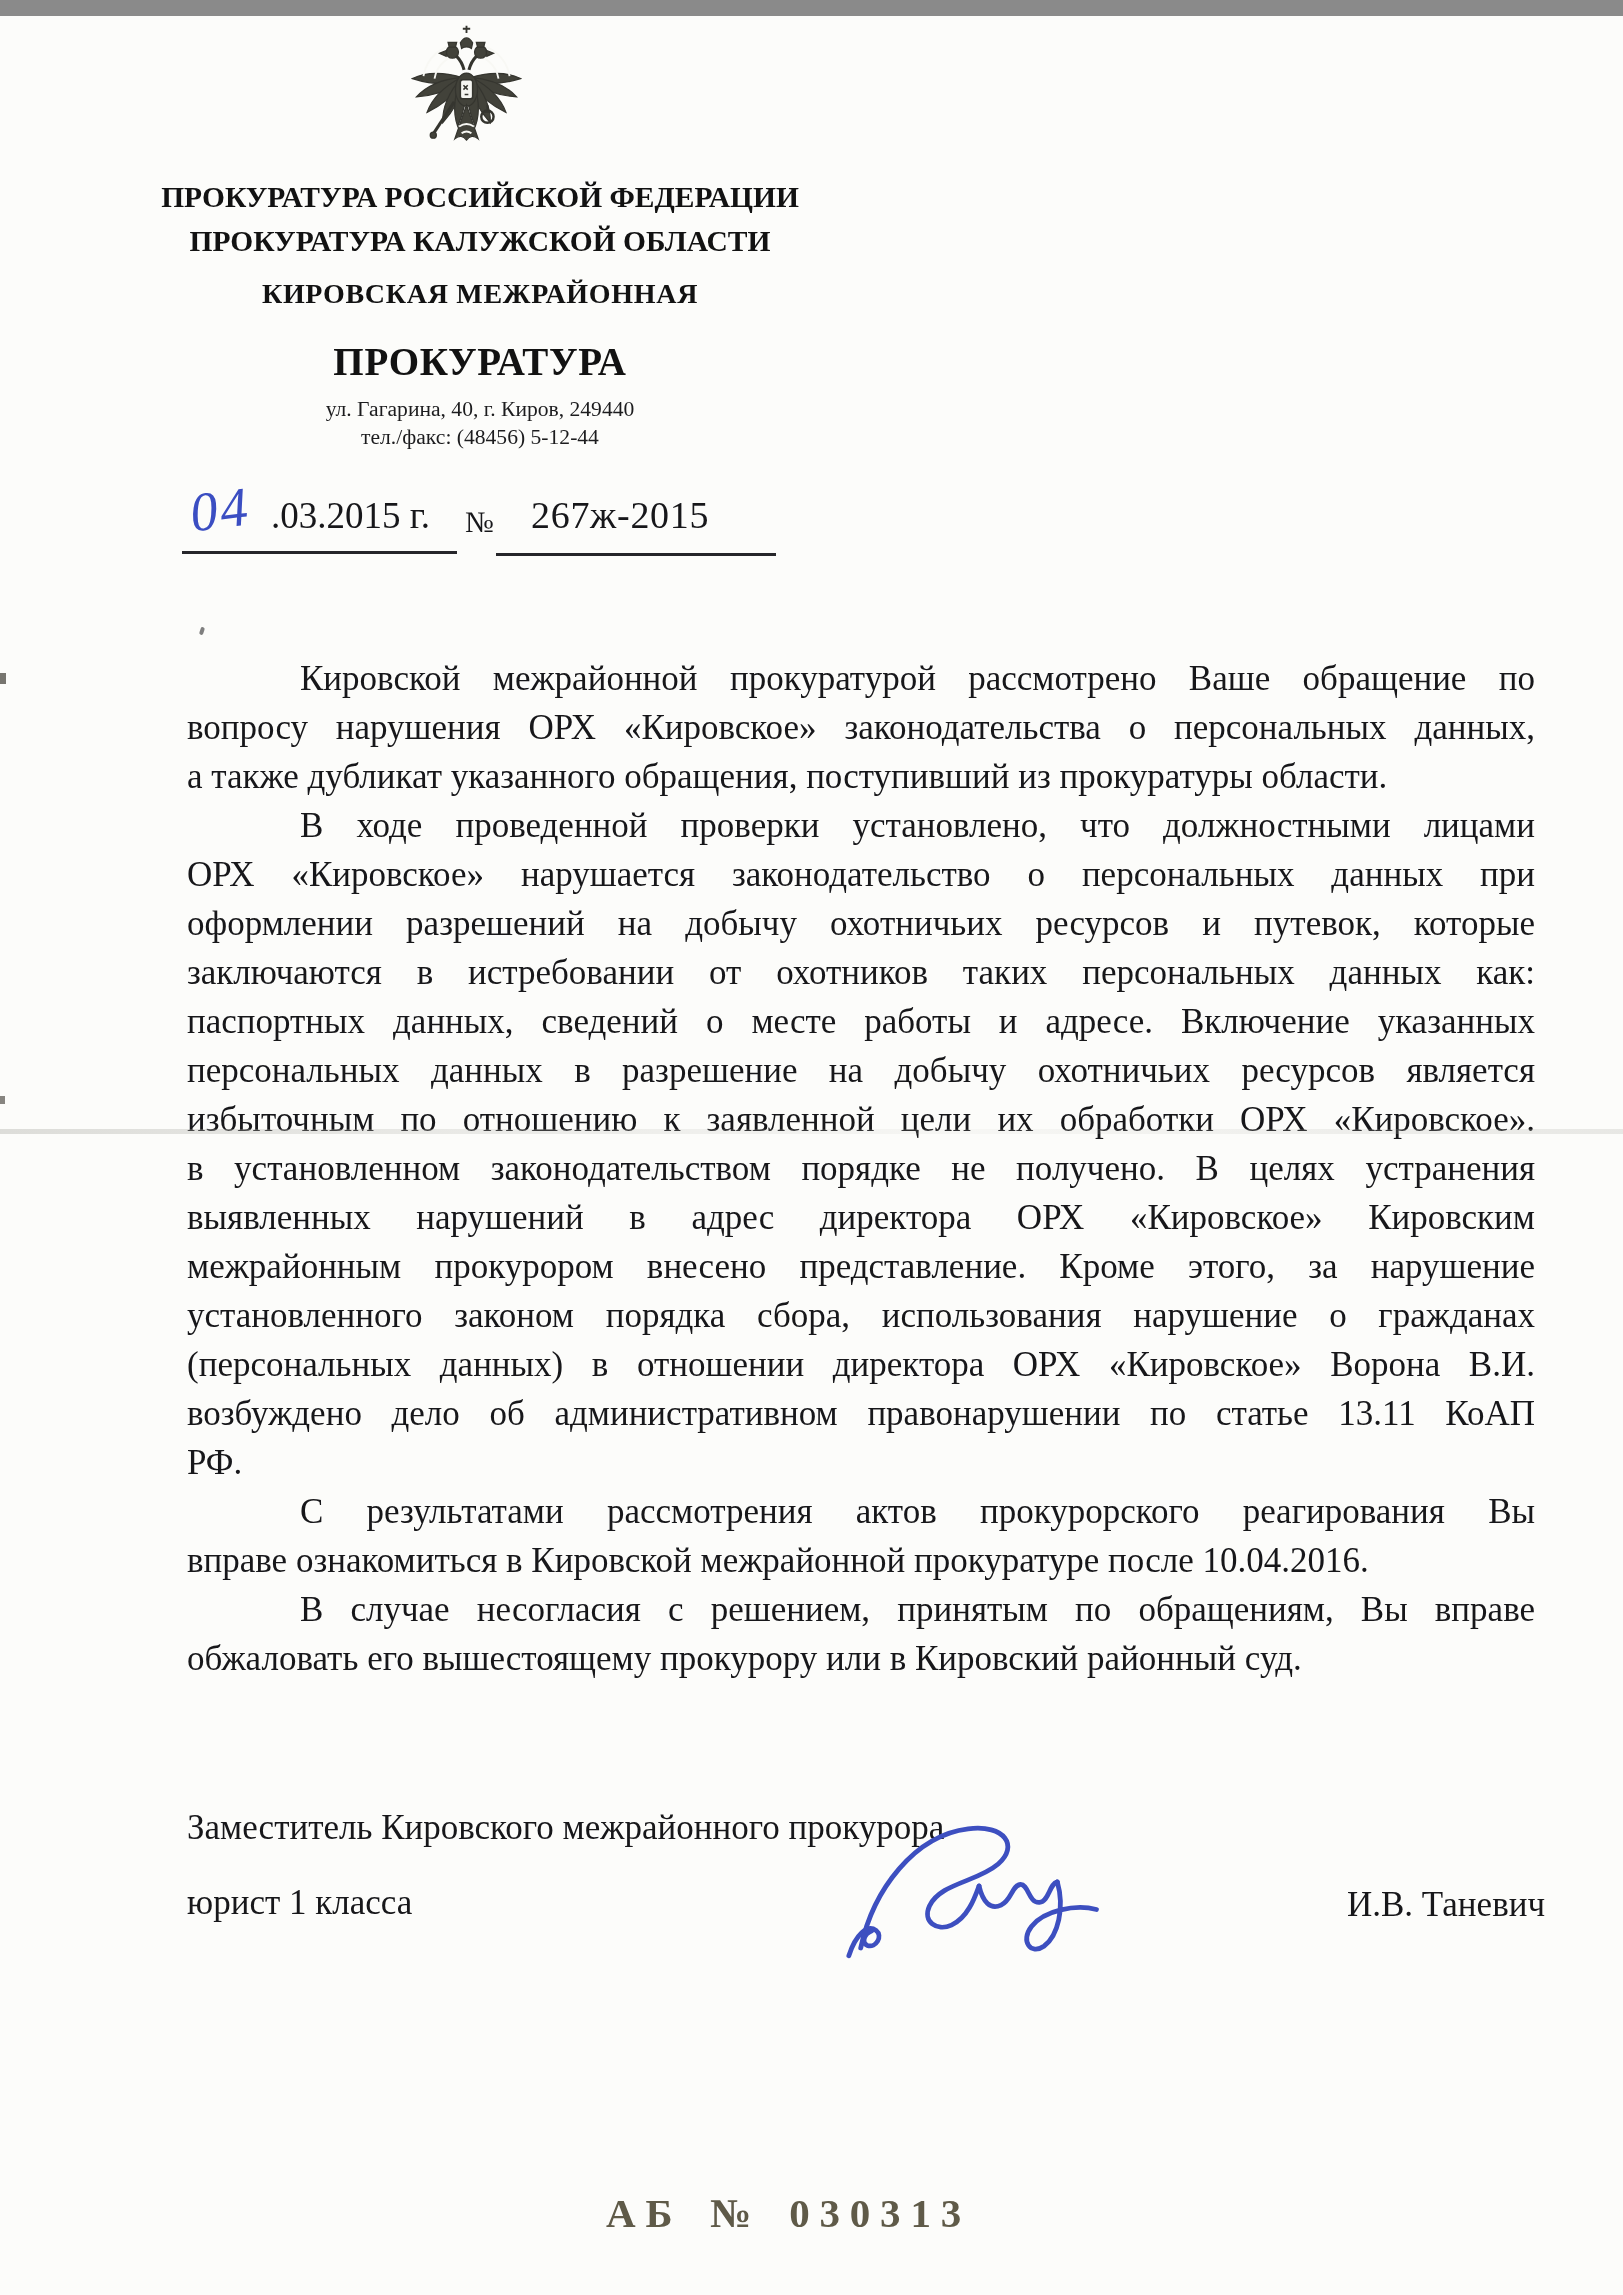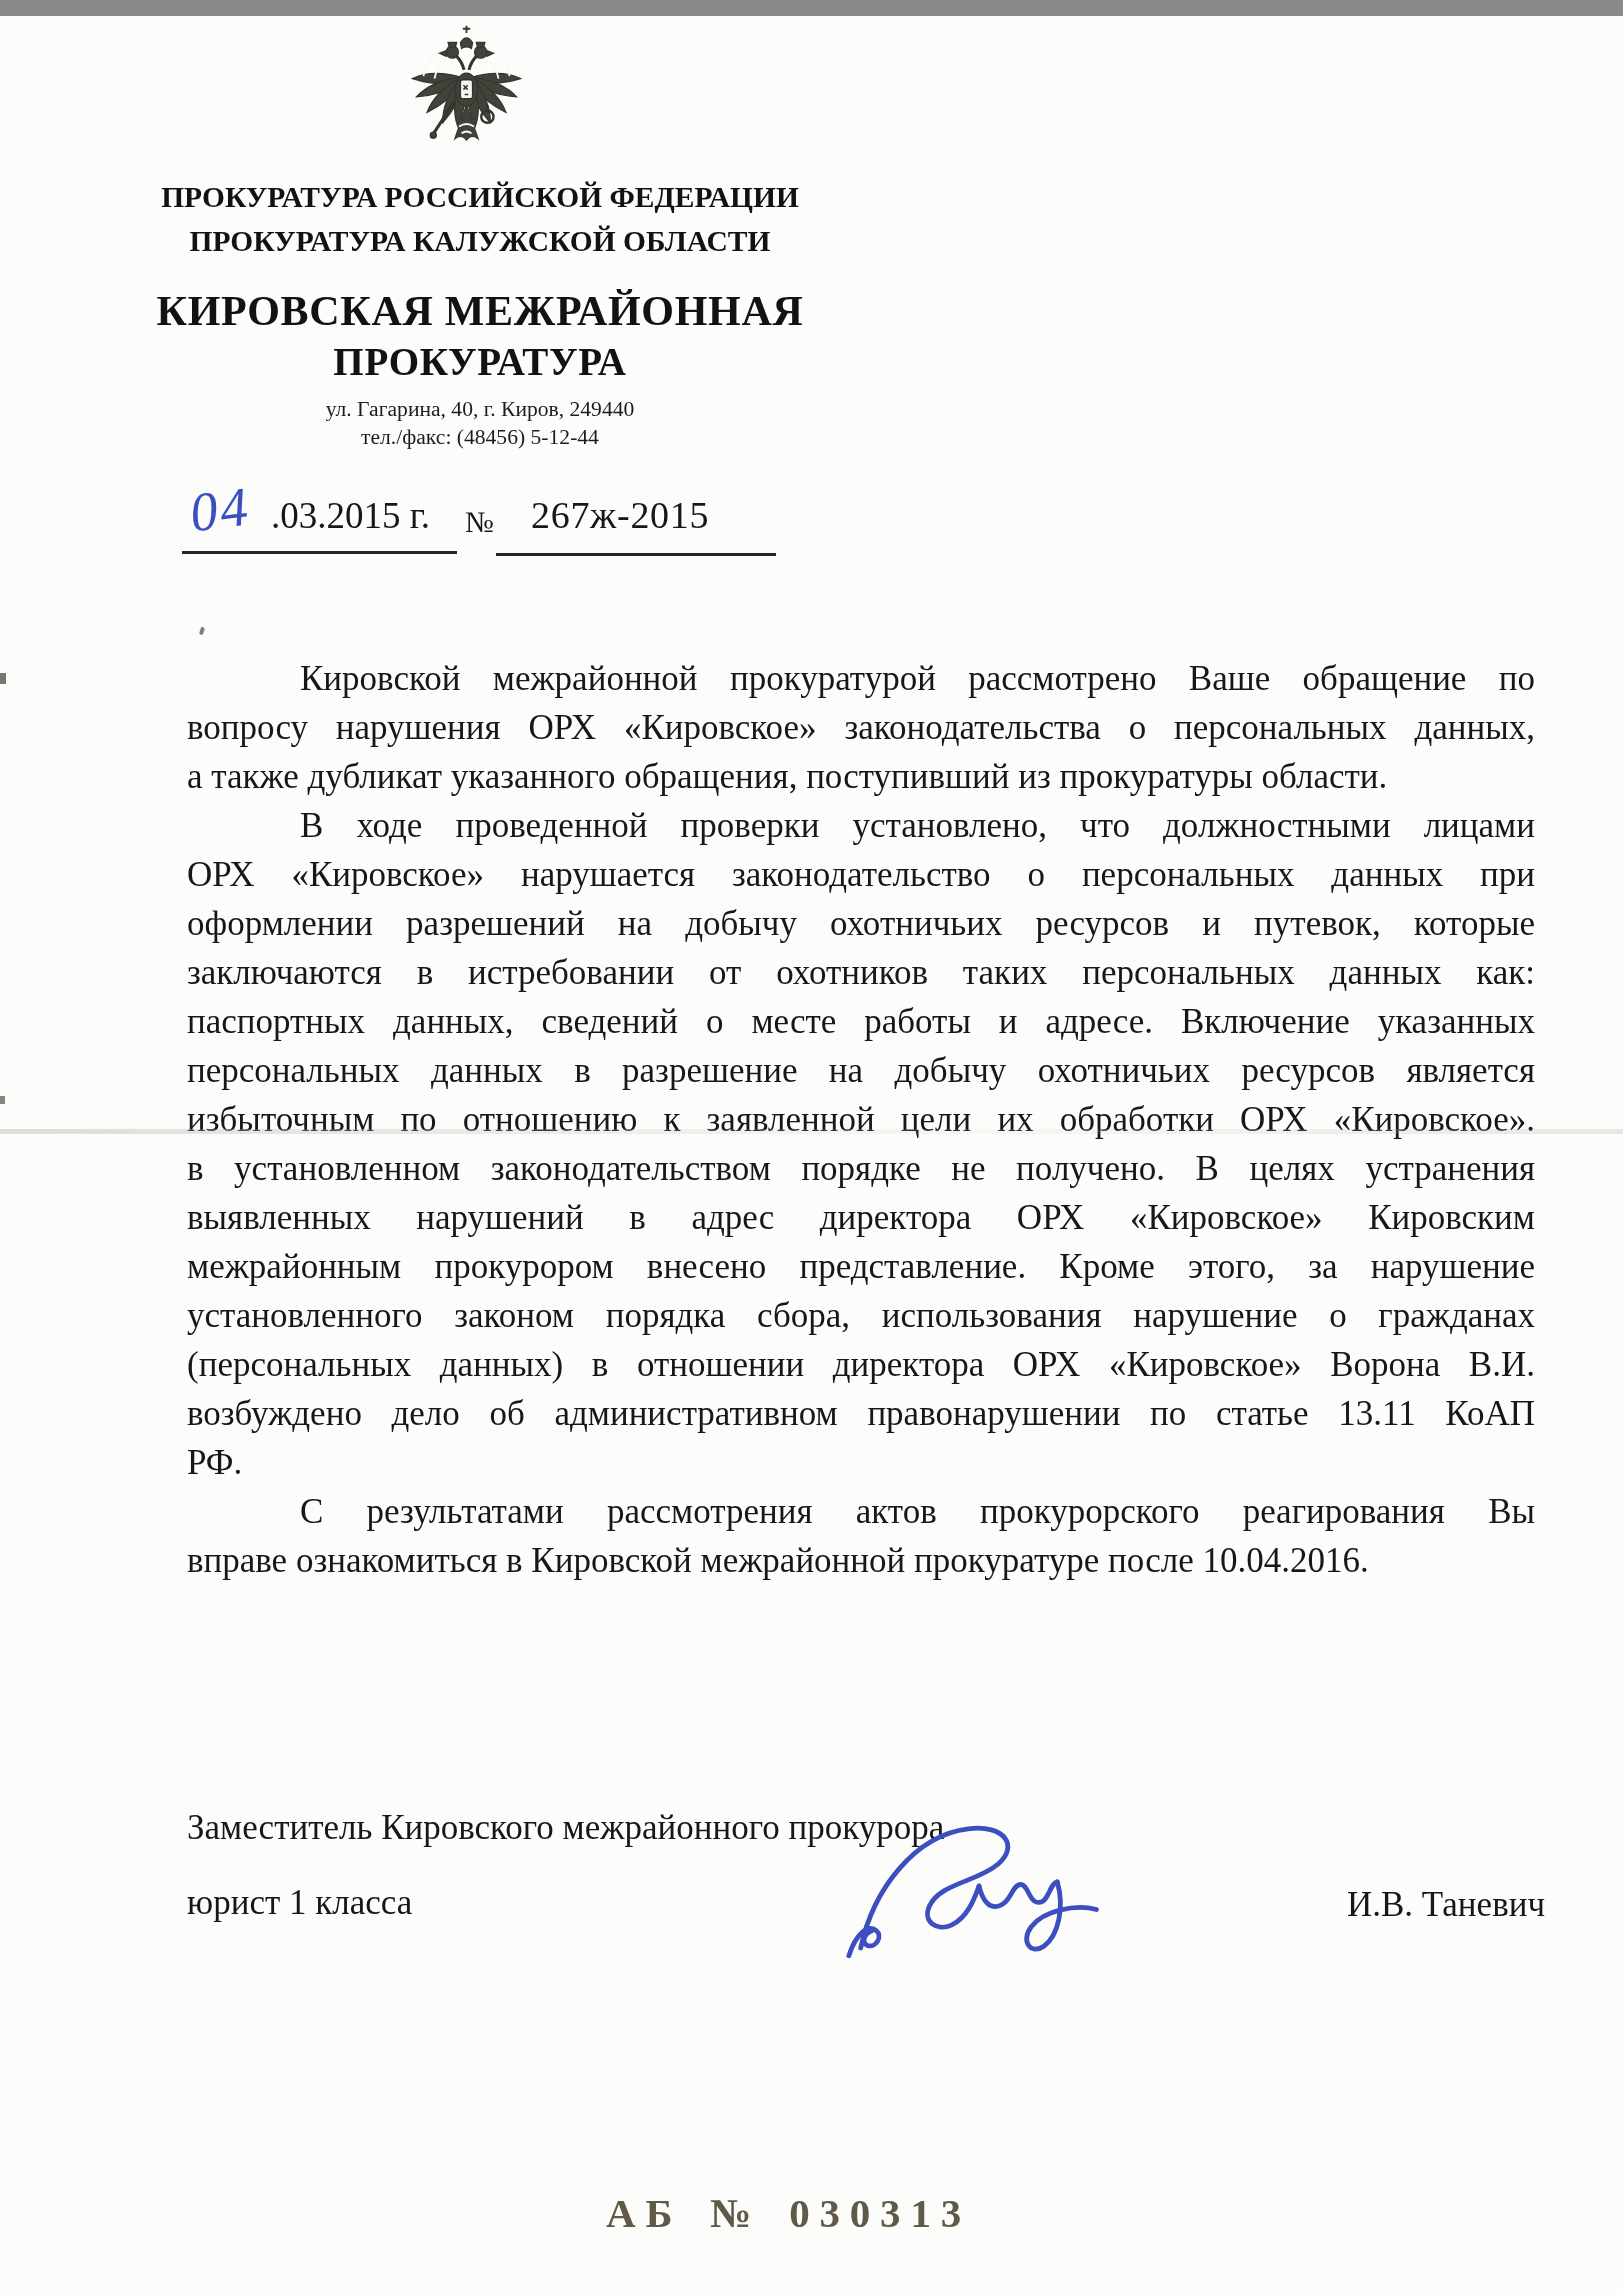--- a/index.html
+++ b/index.html
@@ -10,21 +10,21 @@
     background:#fcfcfa;
     font-family:"Liberation Serif","DejaVu Serif",serif;
     color:#17171a;
     overflow:hidden;
   }
   
   .emblem{position:absolute;left:405px;top:6.5px;width:123px;height:148px;}
   .lh{position:absolute;left:156px;width:648px;text-align:center;color:#121212;}
   .org1{top:164px;font-size:29.5px;font-weight:bold;letter-spacing:0px;line-height:35px;}
   .org2{top:208px;font-size:29.5px;font-weight:bold;line-height:35px;}
-  .office1{top:272px;font-size:42px;font-weight:bold;line-height:47px;letter-spacing:0.7px;}
+  .office1{top:254px;font-size:28px;font-weight:bold;line-height:47px;letter-spacing:0.7px;}
   .office2{top:322px;font-size:39px;font-weight:bold;line-height:47px;letter-spacing:0.7px;}
   .addr{top:380px;font-size:21.6px;line-height:26px;color:#1c1c1e;}
   .phone{top:408px;font-size:21.6px;line-height:26px;color:#1c1c1e;}
   
   .refrow{position:absolute;left:185px;top:469px;width:628px;height:65px;}
   .hwday{
     position:absolute;left:5.2px;top:-2.6px;
     font-style:italic;font-size:55px;line-height:55px;
     color:#3b4ec2;transform:rotate(-7deg);letter-spacing:2.6px;
   }
@@ -150,20 +150,24 @@
         <div class="line">межрайонным прокурором внесено представление. Кроме этого, за нарушение</div>
         <div class="line">установленного законом порядка сбора, использования нарушение о гражданах</div>
         <div class="line">(персональных данных) в отношении директора ОРХ «Кировское» Ворона В.И.</div>
         <div class="line">возбуждено дело об административном правонарушении по статье 13.11 КоАП</div>
         <div class="line last">РФ.</div>
       </div>
     <div class="para">
         <div class="line">С результатами рассмотрения актов прокурорского реагирования Вы</div>
         <div class="line last">вправе ознакомиться в Кировской межрайонной прокуратуре после 10.04.2016.</div>
       </div>
+    <div class="para">
+        <div class="line">В случае несогласия с решением, принятым по обращениям, Вы вправе</div>
+        <div class="line last">обжаловать его вышестоящему прокурору или в Кировский районный суд.</div>
+      </div>
   </main>
 
   <div class="post1">Заместитель Кировского межрайонного прокурора</div>
   <div class="post2">юрист 1 класса</div>
 
   <svg class="sigsvg" viewBox="0 0 400 260">
     <g fill="none" stroke="#3d4fc0" stroke-width="7" stroke-linecap="round">
       <path d="M10 206 C22 176 40 162 52 172 C62 181 50 198 38 193 C30 189 33 176 46 172"></path>
       <path d="M28 196 C52 112 118 38 196 34 C250 31 268 64 236 88 C204 112 150 110 132 142 C120 164 140 180 162 172 C186 163 198 136 206 118"></path>
       <path d="M206 118 C210 142 220 154 236 148 C252 142 254 120 266 120 C278 120 276 148 292 148 C306 148 308 122 320 120"></path>

